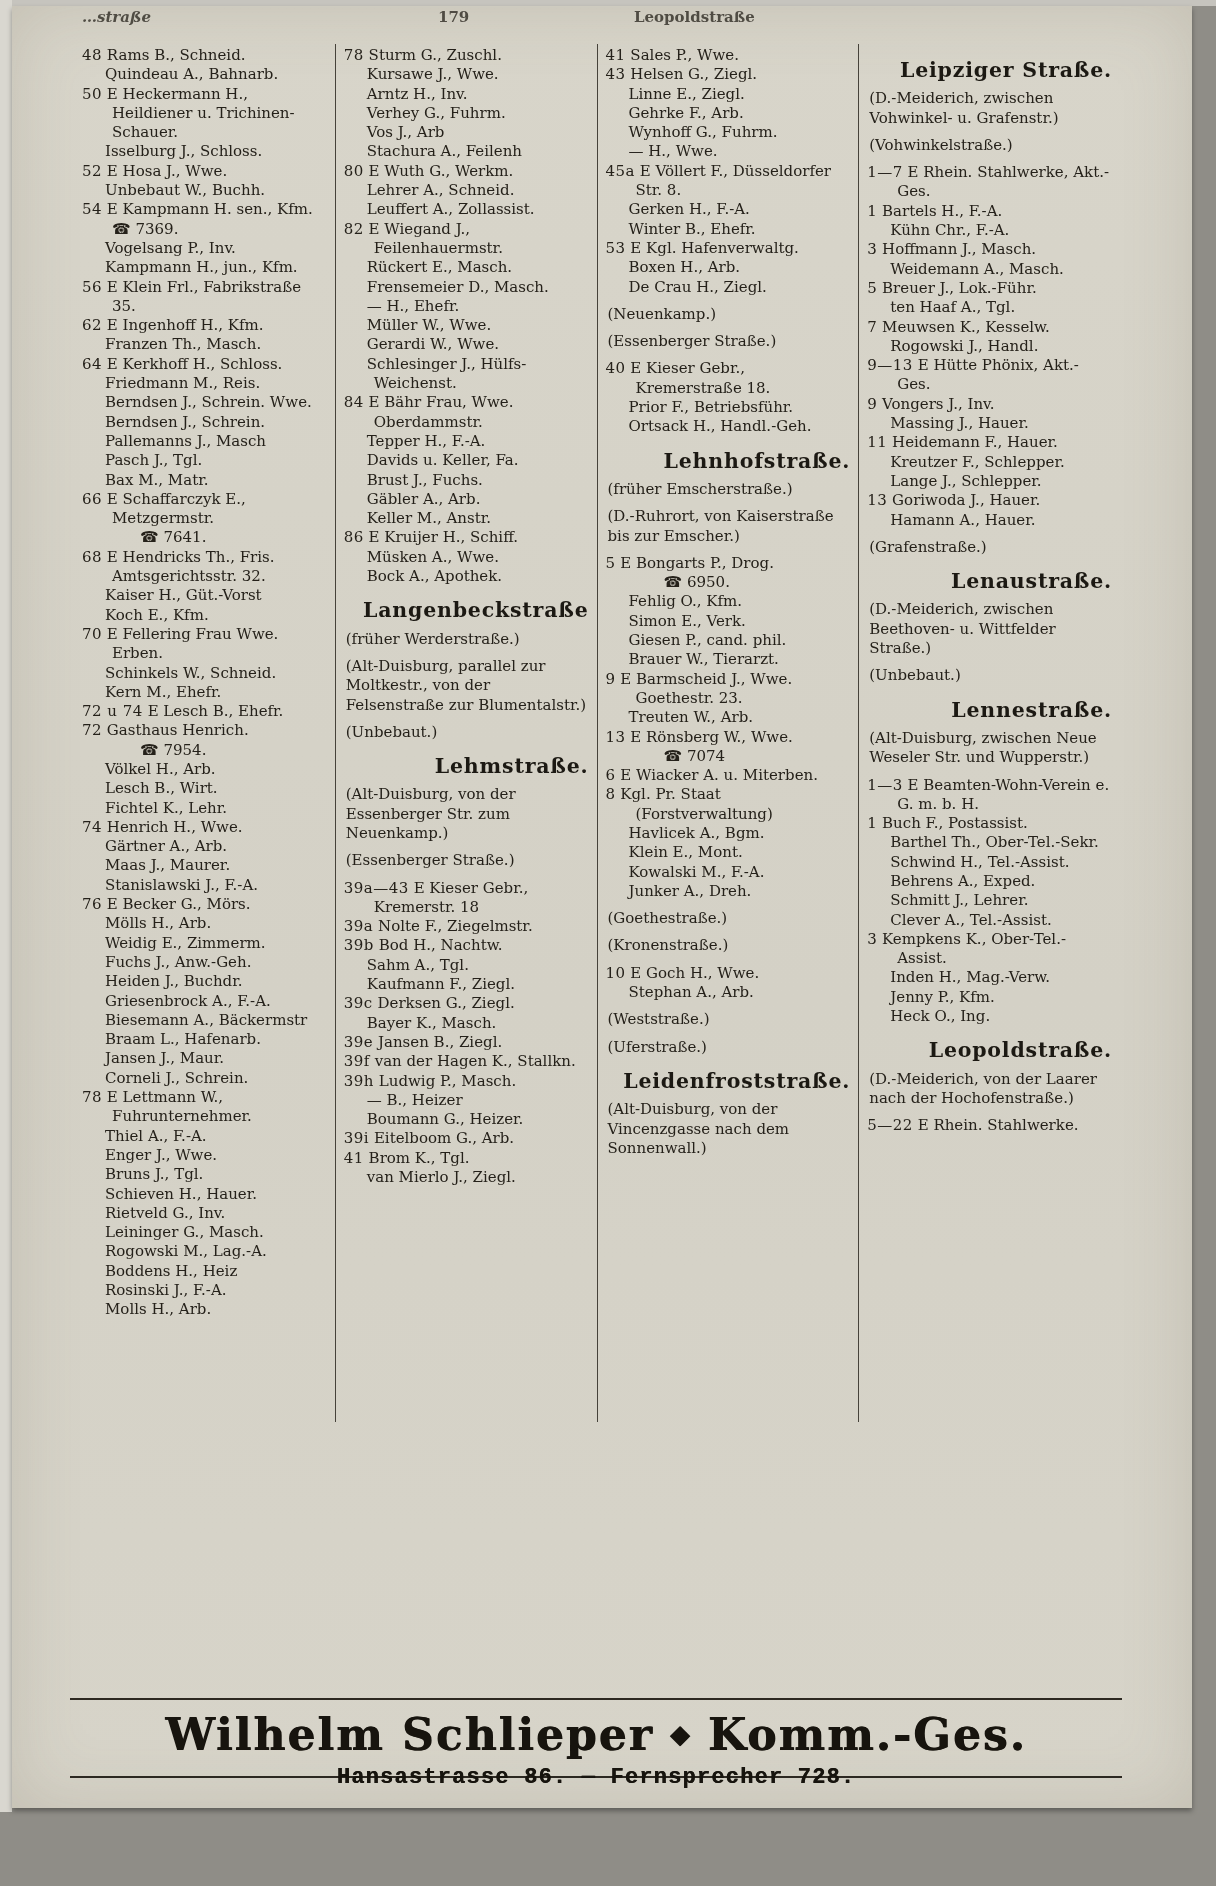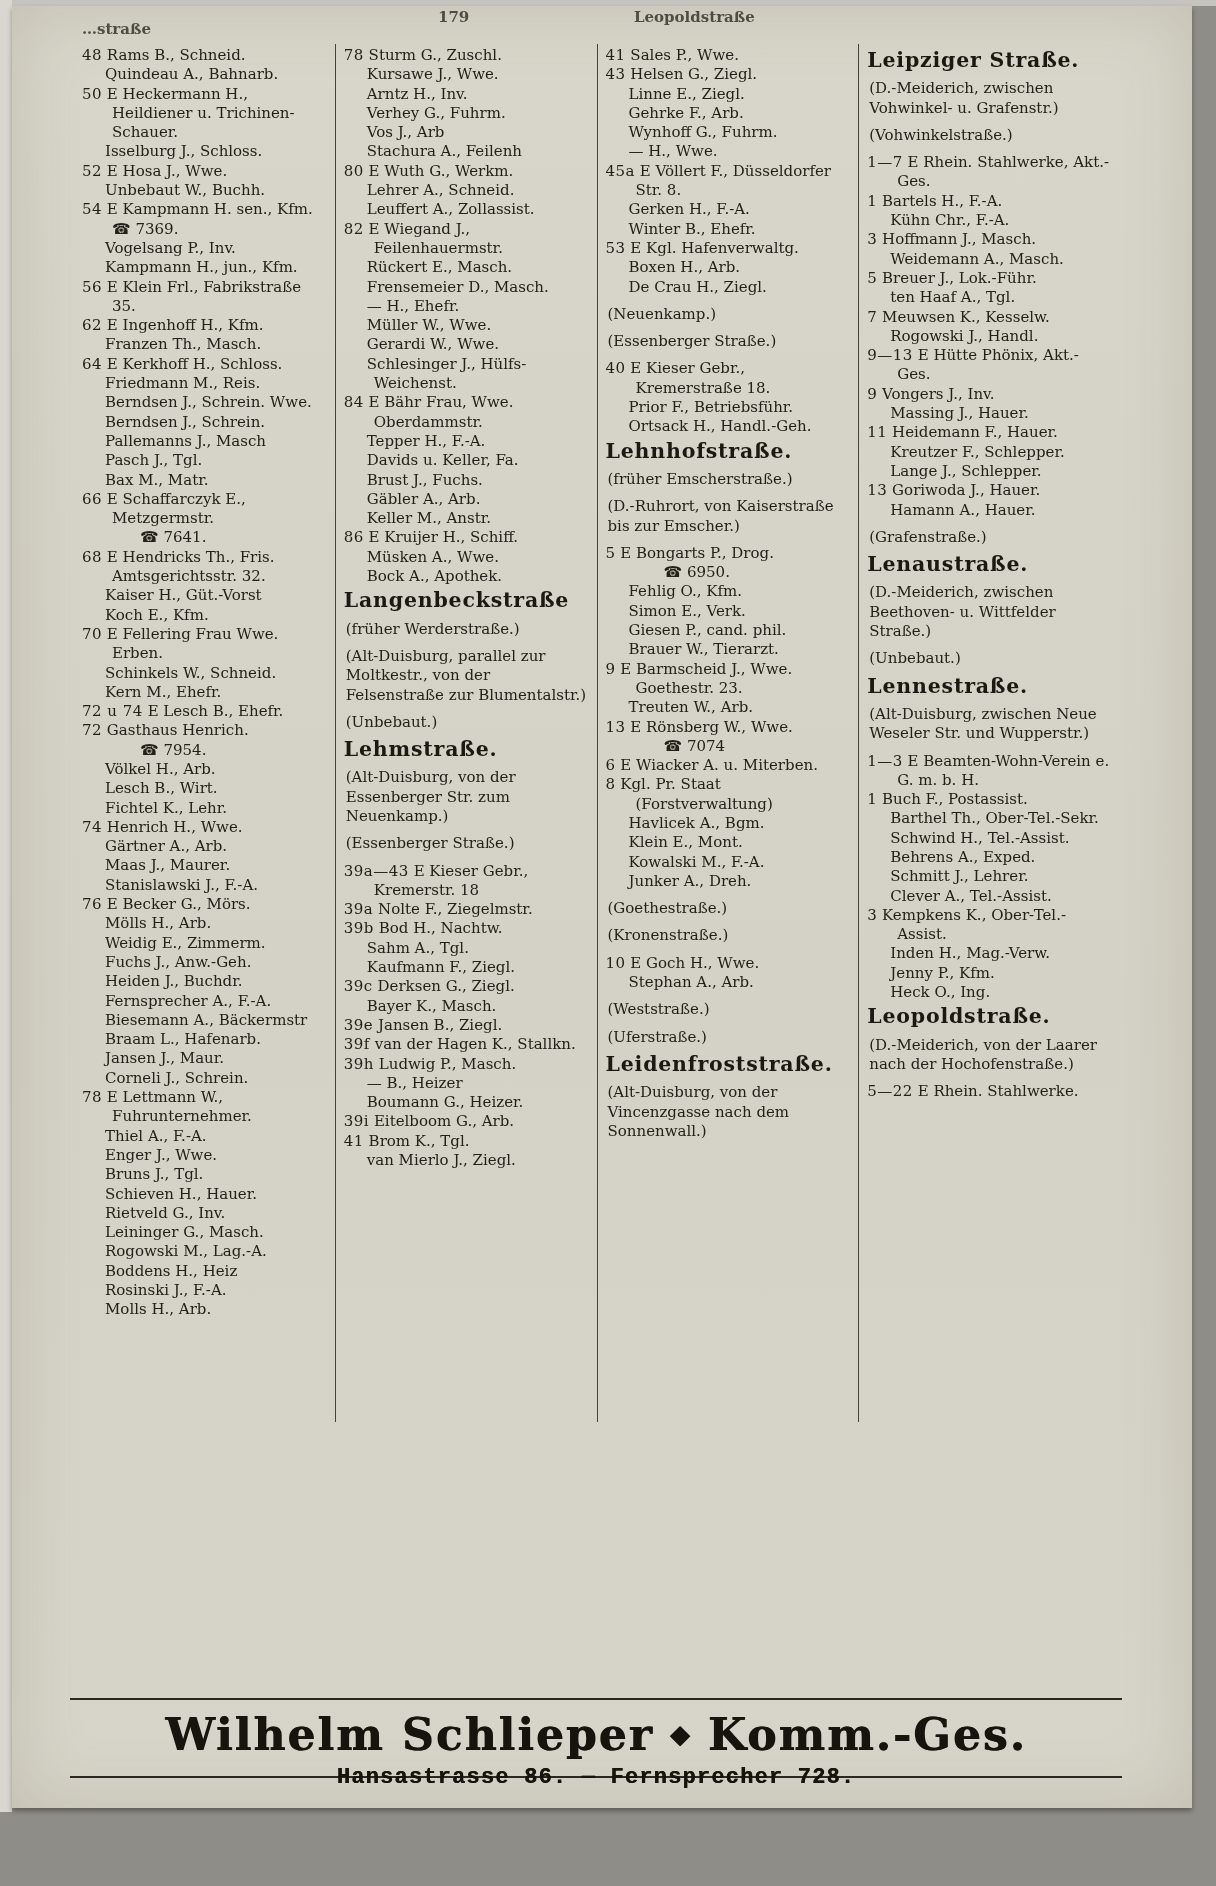--- a/index.html
+++ b/index.html
@@ -12,36 +12,36 @@
     color: #25211a;
   }
   .edge-left { position: absolute; left: 0; top: 0; width: 12px; height: 1812px; background: #d9d7d0; }
   .edge-top  { position: absolute; left: 0; top: 0; width: 100%; height: 6px; background: #c6c4be; }
   .paper {
     position: absolute; left: 12px; top: 6px; width: 1180px; height: 1802px;
     background: linear-gradient(180deg, #d8d5ca 0%, #d4d1c6 55%, #d7d4c9 100%);
     box-shadow: inset 0 0 70px rgba(115,105,85,.20), 0 3px 5px rgba(0,0,0,.35);
   }
   .running-header { position: absolute; top: 0; left: 70px; right: 78px; height: 28px; font-size: 15px; font-weight: bold; opacity: .75; overflow: hidden; }
-  .rh-left  { position: absolute; left: 0;    top: 14px; }
+  .rh-left  { position: absolute; left: 0;    top: 2px; font-style: italic; }
   .rh-num   { position: absolute; left: 356px; top: 2px; }
   .rh-right { position: absolute; left: 552px; top: 2px; text-align: center; }
   .columns {
     position: absolute; top: 38px; left: 62px; right: 72px; height: 1378px;
     display: flex; overflow: hidden;
     font-size: 15px; line-height: 19.3px;
   }
   .col { flex: 1 1 0; min-width: 0; padding: 2px 8px 0 8px; border-right: 1px solid #46423a; }
   .col:last-child { border-right: none; }
   .entry { margin: 0; }
   .res { padding-left: 30px; text-indent: -7px; }
   .res.first { text-indent: -30px; }
   .res.phone { padding-left: 58px; text-indent: 0; }
   .num { letter-spacing: .5px; }
-  .street-header { text-align: left; font-weight: bold; font-size: 20.5px; letter-spacing: .8px; margin: 5px 0 9px; color: #1c1913; }
+  .street-header { text-align: right; font-weight: bold; font-size: 20.5px; letter-spacing: .8px; margin: 15px 0 9px; color: #1c1913; }
   .note { text-align: left; margin: 8px 0; padding: 0 2px; }
   .ad {
     position: absolute; left: 58px; right: 70px; top: 1692px; height: 80px;
     text-align: center; color: #17140e;
     border-top: 2px solid #2c2821; border-bottom: 2px solid #2c2821;
   }
   .ad-line1 { margin-top: 9px; font-size: 44px; font-weight: bold; letter-spacing: 2px; text-shadow: .7px 0 0 currentColor; white-space: nowrap; }
   .ad-line1 .diamond { font-size: 26px; vertical-align: 7px; margin: 0 16px; }
   .ad-line2 { margin-top: 5px; font-size: 22px; font-weight: bold; letter-spacing: 1.2px; text-shadow: .4px 0 0 currentColor; font-family: Liberation Mono, monospace; }
 </style>
@@ -123,21 +123,21 @@
           <div class="res">Gärtner A., Arb.</div>
           <div class="res">Maas J., Maurer.</div>
           <div class="res">Stanislawski J., F.-A.</div>
         </div>
         <div class="entry">
           <div class="res first"><span class="num">76</span> E Becker G., Mörs.</div>
           <div class="res">Mölls H., Arb.</div>
           <div class="res">Weidig E., Zimmerm.</div>
           <div class="res">Fuchs J., Anw.-Geh.</div>
           <div class="res">Heiden J., Buchdr.</div>
-          <div class="res">Fernsprecher A., F.-A.</div>
+          <div class="res">Griesenbrock A., F.-A.</div>
           <div class="res">Biesemann A., Bäckermstr</div>
           <div class="res">Braam L., Hafenarb.</div>
           <div class="res">Jansen J., Maur.</div>
           <div class="res">Corneli J., Schrein.</div>
         </div>
         <div class="entry">
           <div class="res first"><span class="num">78</span> E Lettmann W., Fuhrunternehmer.</div>
           <div class="res">Thiel A., F.-A.</div>
           <div class="res">Enger J., Wwe.</div>
           <div class="res">Bruns J., Tgl.</div>

